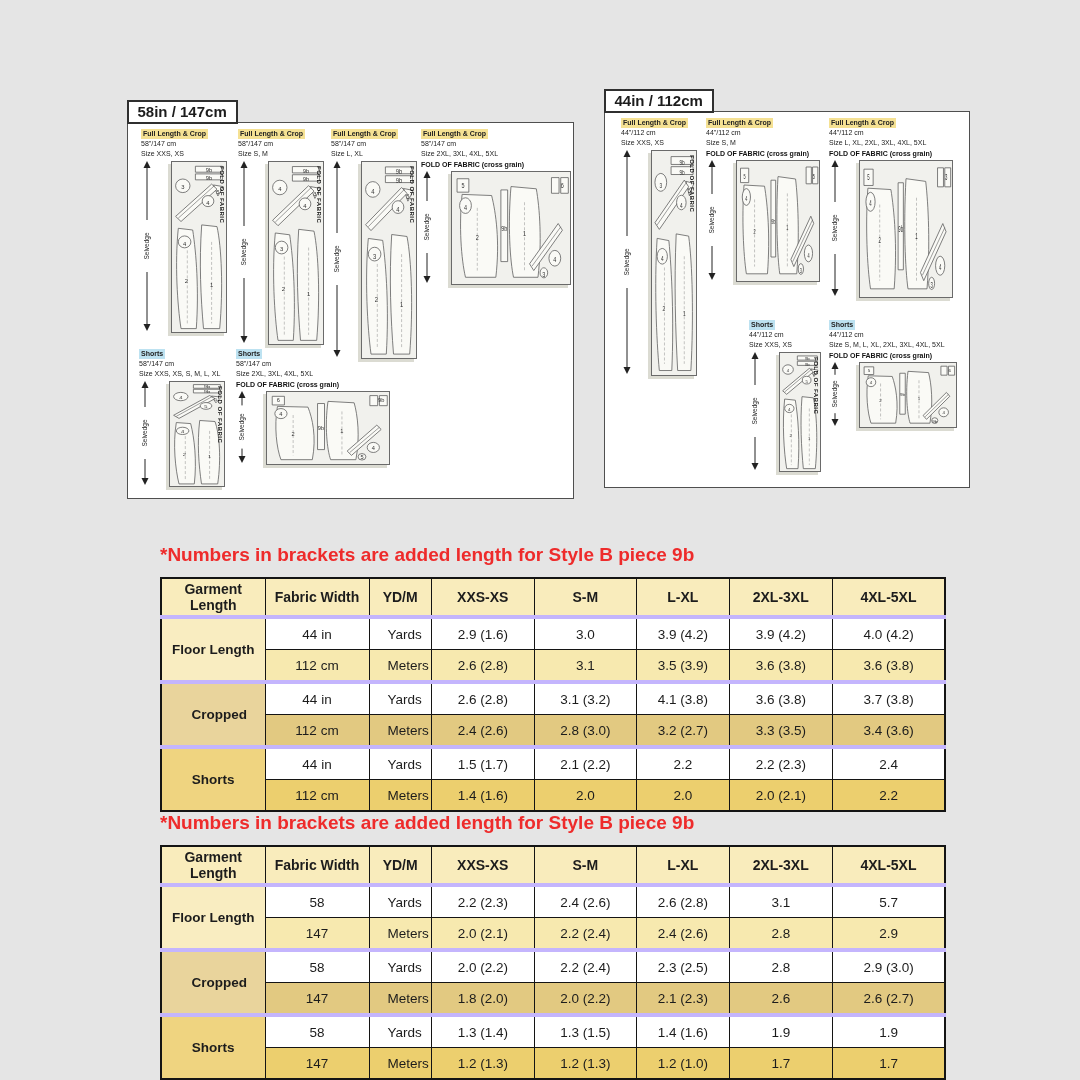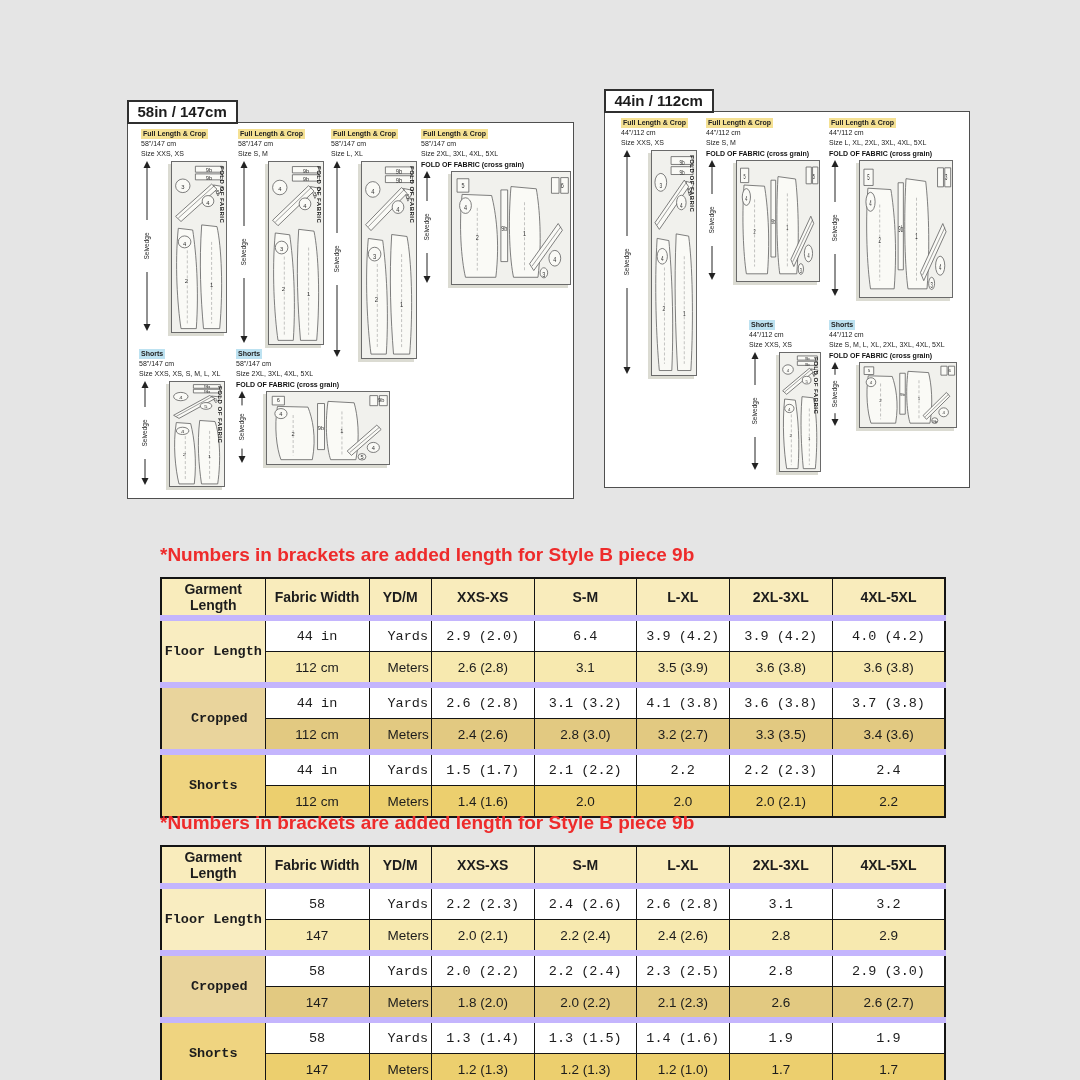--- a/index.html
+++ b/index.html
@@ -28,21 +28,21 @@
   
   .tablewrap{position:absolute;}
   table.yardage{border-collapse:collapse;border:2px solid #141414;table-layout:fixed;}
   table.yardage th{background:var(--table_header,#F9ECBC);font-weight:bold;font-size:14px;
        border:1px solid #141414;height:36px;padding:0 2px;}
   table.yardage td{border:1px solid #141414;height:30px;font-size:13.5px;text-align:center;
        background:#fff;padding:0 2px;}
   table.yardage td.unit{text-align:left;padding-left:18px;}
   table.yardage td.label{font-weight:bold;}
   table.yardage thead th{border-bottom:2px solid #141414;}
-  table.yardage tr.yards td{border-top:6px solid #c4b5fd;font-family:Liberation Mono, monospace;}
+  table.yardage tr.yards td{border-top:4px solid #c4b5fd;}
   tr.g0 td.label{background:var(--g0_label,#F9EDC1);}
   tr.g0.meters td{background:var(--g0_meters,#F7E9AF);}
   tr.g1 td.label{background:var(--g1_label,#E9D49C);padding-left:14px;}
   tr.g1.meters td{background:var(--g1_meters,#E2C981);}
   tr.g2 td.label{background:var(--g2_label,#EFD480);}
   tr.g2.meters td{background:var(--g2_meters,#ECCF6E);}
 </style>
 </head>
 <body>
 
@@ -507,22 +507,22 @@
             <th>L-XL</th>
             <th>2XL-3XL</th>
             <th>4XL-5XL</th>
           </tr>
         </thead>
         <tbody>
           <tr class="g0 yards">
             <td class="label" rowspan="2">Floor Length</td>
             <td class="fw">44 in</td>
             <td class="unit">Yards</td>
-            <td class="val">2.9 (2.0)</td>
-            <td class="val">6.4</td>
+            <td class="val">2.9 (1.6)</td>
+            <td class="val">3.0</td>
             <td class="val">3.9 (4.2)</td>
             <td class="val">3.9 (4.2)</td>
             <td class="val">4.0 (4.2)</td>
           </tr>
           <tr class="g0 meters">
             <td class="fw">112 cm</td>
             <td class="unit">Meters</td>
             <td class="val">2.6 (2.8)</td>
             <td class="val">3.1</td>
             <td class="val">3.5 (3.9)</td>
@@ -598,21 +598,21 @@
         </thead>
         <tbody>
           <tr class="g0 yards">
             <td class="label" rowspan="2">Floor Length</td>
             <td class="fw">58</td>
             <td class="unit">Yards</td>
             <td class="val">2.2 (2.3)</td>
             <td class="val">2.4 (2.6)</td>
             <td class="val">2.6 (2.8)</td>
             <td class="val">3.1</td>
-            <td class="val">3.2</td>
+            <td class="val">5.7</td>
           </tr>
           <tr class="g0 meters">
             <td class="fw">147</td>
             <td class="unit">Meters</td>
             <td class="val">2.0 (2.1)</td>
             <td class="val">2.2 (2.4)</td>
             <td class="val">2.4 (2.6)</td>
             <td class="val">2.8</td>
             <td class="val">2.9</td>
           </tr>

